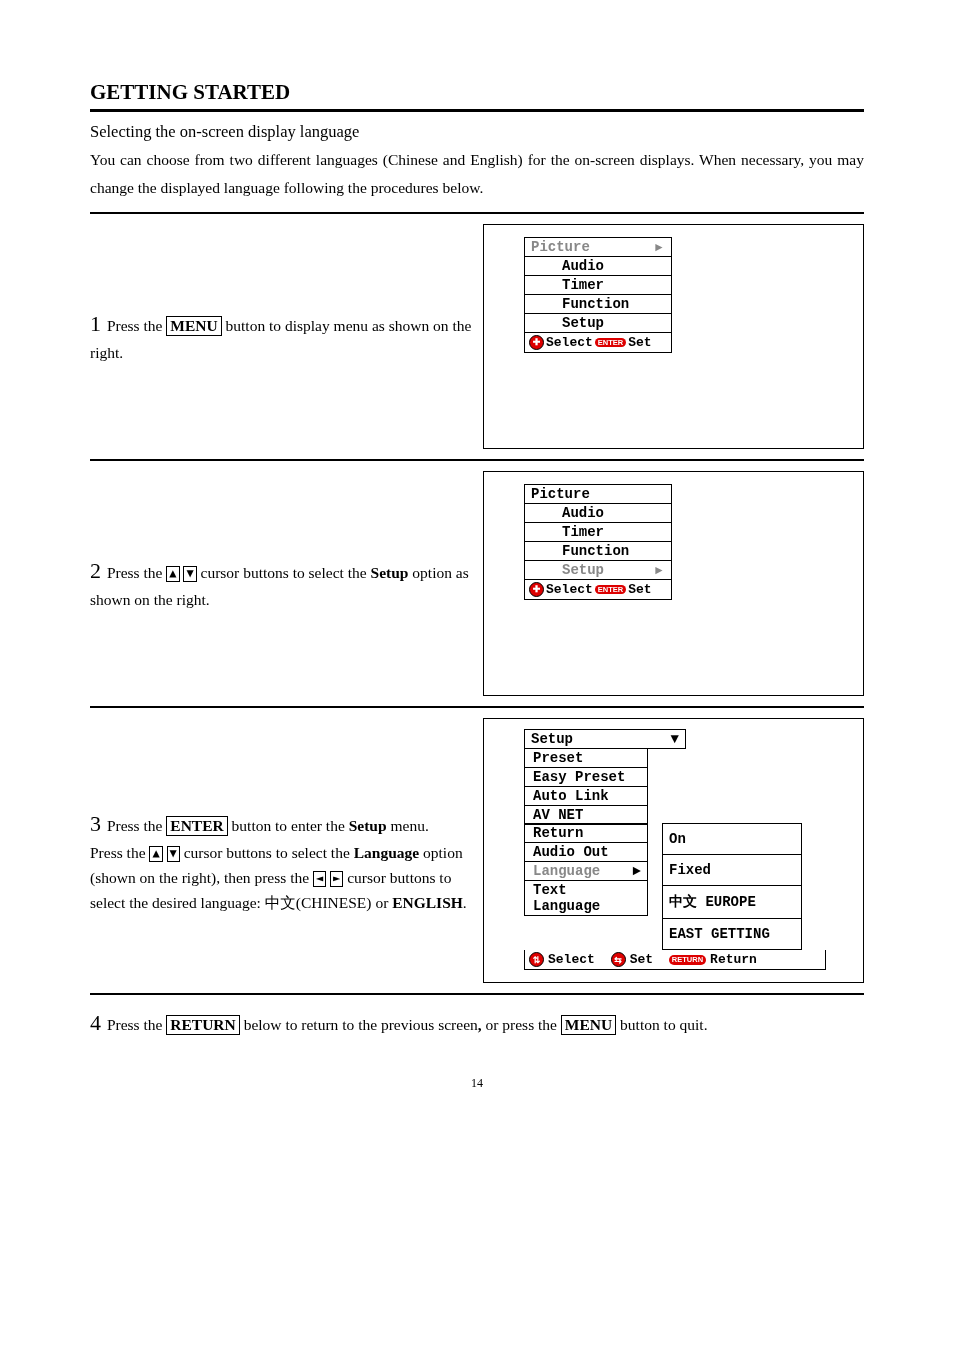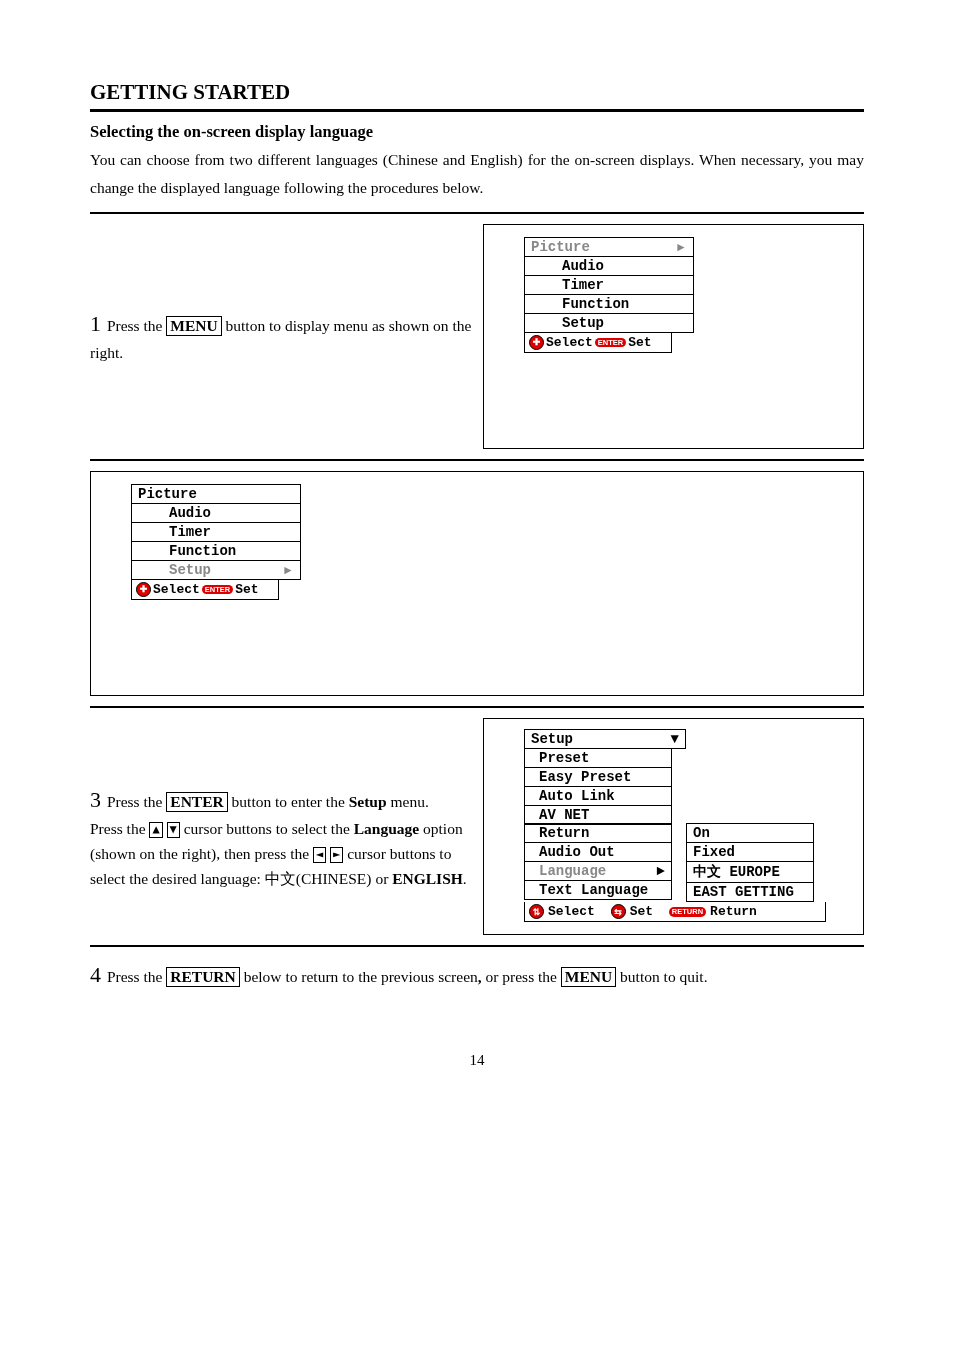--- a/index.html
+++ b/index.html
@@ -21,21 +21,21 @@
     border: none;
     border-top: 3px solid #000;
     margin: 4px 0 10px 0;
   }
   .med-rule {
     border: none;
     border-top: 2px solid #000;
     margin: 10px 0;
   }
   .subhead {
-    font-weight: bold;
+    font-weight: normal;
     font-size: 16.5px;
     margin: 6px 0 4px 0;
   }
   .intro {
     line-height: 1.8;
     text-align: justify;
   }
   .step-row {
     display: flex;
     align-items: center;
@@ -76,21 +76,21 @@
     align-items: flex-start;
   }
   .menu-panel.tall { min-height: 225px; }
   .menu-list {
     font-family: "Courier New", monospace;
     font-weight: bold;
     font-size: 14px;
   }
   .menu-item {
     border: 1.5px solid #000;
-    width: 170px;
+    width: 148px;
     padding: 1px 6px;
     box-sizing: border-box;
     display: flex;
     justify-content: space-between;
     align-items: center;
   }
   .menu-item + .menu-item { border-top: none; padding-left: 37px; }
   .menu-item .arrow { font-family: Arial, sans-serif; font-size: 12px; }
   .menu-item.greyed { color: #888; }
   .menu-legend {
@@ -151,55 +151,55 @@
   .setup-head {
     border: 1.5px solid #000;
     width: 148px;
     padding: 1px 6px;
     display: flex;
     justify-content: space-between;
     align-items: center;
   }
   .setup-cell {
     border: 1.5px solid #000;
-    width: 148px;
-    padding: 1px 6px 1px 14px;
+    width: 124px;
+    padding: 1px 6px 1px 8px;
     box-sizing: border-box;
     display: flex;
     justify-content: space-between;
     align-items: center;
   }
   .col-left .setup-cell + .setup-cell,
   .col-left .setup-head + .setup-cell,
   .setup-stack .setup-cell + .setup-cell { border-top: none; }
   .right-cell {
     border: 1.5px solid #000;
-    width: 128px;
-    padding: 1px 6px;
+    width: 140px;
+    padding: 7px 6px;
     box-sizing: border-box;
   }
   .right-stack .right-cell + .right-cell { border-top: none; }
   .setup-cell.greyed { color: #888; }
   .setup-legend {
     font-family: "Courier New", monospace;
     font-weight: bold;
     font-size: 13px;
     border: 1.5px solid #000;
     border-top: none;
     padding: 2px 4px;
     box-sizing: border-box;
     display: flex;
     align-items: center;
     gap: 4px;
     width: 302px;
   }
   .page-num {
     text-align: center;
-    font-size: 15px;
-    margin-top: 60px;
+    font-size: 12px;
+    margin-top: 36px;
   }
   .setup-stack { display: flex; flex-direction: column; }
   .right-stack { display: flex; flex-direction: column; }
 </style>
 </head>
 <body>
 
 <div class="header-title">GETTING STARTED</div>
 <hr class="thick-rule">
 
@@ -237,20 +237,24 @@
         <span class="pill">ENTER</span>
           <span>Set</span>
       </div>
     </div>
   </div>
 </div>
 
 <hr class="med-rule">
 
 <div class="step-row">
+  <div class="step-text">
+    <span class="step-num">2</span>
+    <span>Press the </span><span class="cursor-box">▲</span> <span class="cursor-box">▼</span><span> cursor buttons to select the </span><b>Setup</b><span> option as shown on the right.</span>
+  </div>
   <div class="menu-panel tall">
     <div class="menu-list">
       <div class="menu-item">
           <span>Picture</span>
         </div>
       <div class="menu-item">
           <span>Audio</span>
         </div>
       <div class="menu-item">
           <span>Timer</span>

